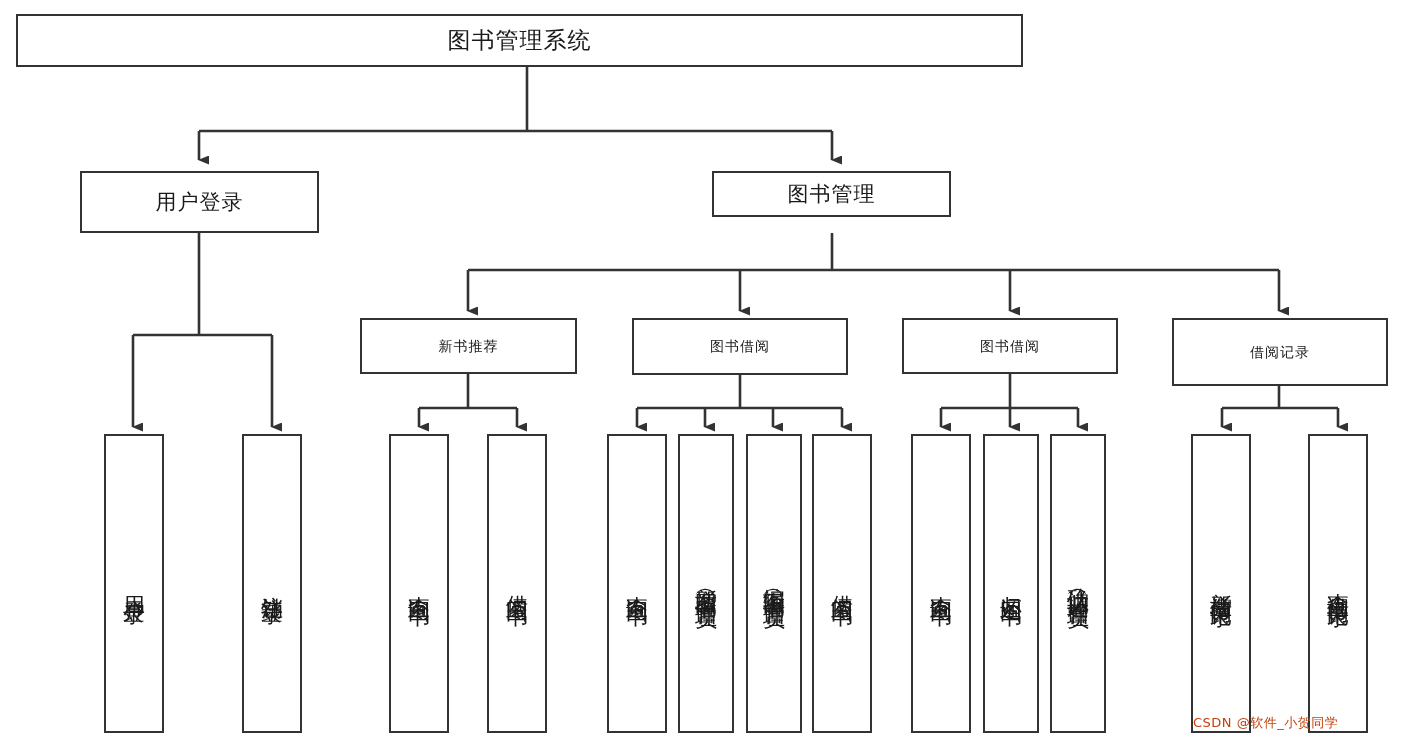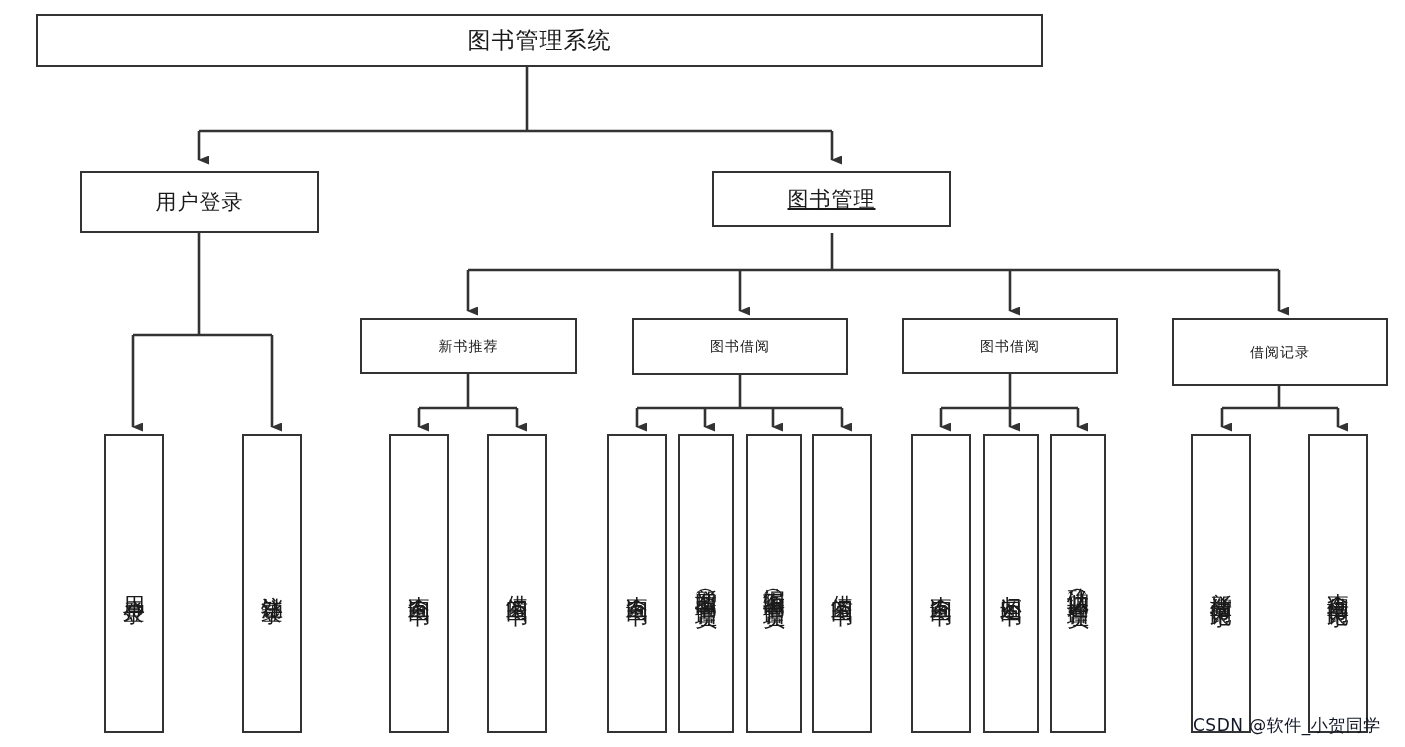--- a/index.html
+++ b/index.html
@@ -37,21 +37,20 @@
   }
   .node-label {
     display: block;
     text-align: center;
     color: #1a1a1a;
     line-height: 1.18;
   }
   
   .lvl0 {
     border-width: 2px;
-    margin-left: 20px;
   }
   .lvl0 .node-label {
     font-size: 23px;
     letter-spacing: 1px;
   }
   
   .lvl1 .node-label {
     font-size: 21px;
     letter-spacing: 1px;
   }
@@ -67,22 +66,22 @@
   .leaf .node-label {
     writing-mode: vertical-rl;
     text-orientation: upright;
     font-size: 22px;
     letter-spacing: 3px;
     line-height: 1;
     max-height: 100%;
   }
   .watermark {
     position: absolute;
-    color: #0f172a;
-    font-size: 17px;
+    color: #c2410c;
+    font-size: 13px;
     letter-spacing: 0.5px;
     white-space: nowrap;
     user-select: none;
   }
 </style>
 </head>
 <body>
 
 <div id="diagram-root">
 
@@ -139,21 +138,21 @@
   </svg>
 
   <div class="node lvl0" style="left:16px; top:14px; width:1007px; height:53px;">
     <span class="node-label">图书管理系统</span>
   </div>
 
   <div class="node lvl1" style="left:80px; top:171px; width:239px; height:62px;">
     <span class="node-label">用户登录</span>
   </div>
 
-  <div class="node lvl1" style="left:712px; top:171px; width:239px; height:56px;text-decoration:underline;">
+  <div class="node lvl1" style="left:712px; top:171px; width:239px; height:46px;">
     <span class="node-label">图书管理</span>
   </div>
 
   <div class="node lvl2" style="left:360px; top:318px; width:217px; height:56px;">
     <span class="node-label">新书推荐</span>
   </div>
 
   <div class="node lvl2" style="left:632px; top:318px; width:216px; height:57px;">
     <span class="node-label">图书借阅</span>
   </div>

